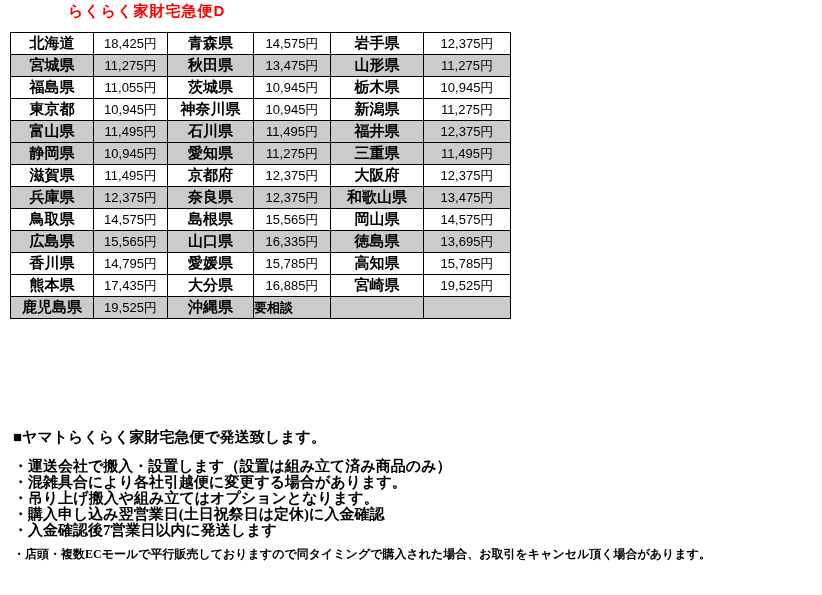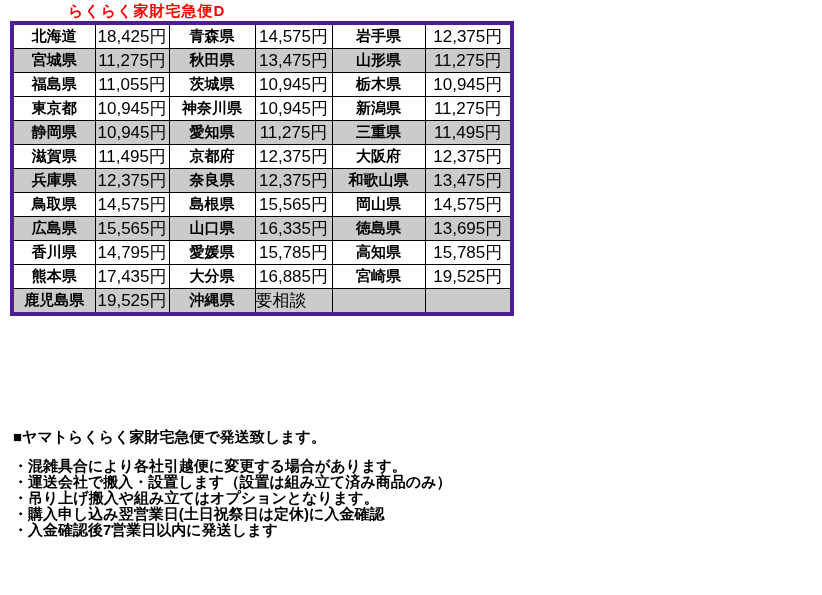--- a/index.html
+++ b/index.html
@@ -26,62 +26,64 @@
     font-weight: bold;
     color: #ff0000;
     white-space: nowrap;
     letter-spacing: 1px;
   }
 
   
   table.fee {
     position: absolute;
     left: 10px;
-    top: 21px;
+    top: 32px;
     border-collapse: collapse;
     table-layout: fixed;
-    border: 4px solid #4c1d95;
+    border: 1px solid #4c1d95;
   }
   table.fee td {
     border: 1px solid #000000;
     height: 21px;
     padding: 0;
     text-align: center;
     vertical-align: middle;
     white-space: nowrap;
     overflow: hidden;
     background: #ffffff;
   }
   table.fee tr.alt td {
     background: #cbcbcb;
     text-align: center;
   }
   table.fee td.pref {
     font-weight: bold;
     font-size: 15px;
   }
   table.fee td.price {
-    font-size: 17px;
+    font-size: 13px;
   }
   table.fee td.price.note {
     text-align: left;
+    font-weight: bold;
   }
   col.c-pref1 { width: 83px; }
   col.c-price1 { width: 74px; }
   col.c-pref2 { width: 86px; }
   col.c-price2 { width: 77px; }
   col.c-pref3 { width: 93px; }
   col.c-price3 { width: 87px; }
 
   
   .notes {
     position: absolute;
     left: 13px;
     top: 428px;
     width: 800px;
+    font-family: Liberation Serif, serif;
   }
   .notes-heading {
     font-size: 15px;
     font-weight: bold;
     white-space: nowrap;
     margin-bottom: 11px;
   }
   .note-bullet {
     font-size: 15px;
     font-weight: bold;
@@ -138,20 +140,28 @@
         </tr>
         <tr>
           <td class="pref">東京都</td>
           <td class="price">10,945円</td>
           <td class="pref">神奈川県</td>
           <td class="price">10,945円</td>
           <td class="pref">新潟県</td>
           <td class="price">11,275円</td>
         </tr>
         <tr class="alt">
+          <td class="pref">富山県</td>
+          <td class="price">11,495円</td>
+          <td class="pref">石川県</td>
+          <td class="price">11,495円</td>
+          <td class="pref">福井県</td>
+          <td class="price">12,375円</td>
+        </tr>
+        <tr class="alt">
           <td class="pref">静岡県</td>
           <td class="price">10,945円</td>
           <td class="pref">愛知県</td>
           <td class="price">11,275円</td>
           <td class="pref">三重県</td>
           <td class="price">11,495円</td>
         </tr>
         <tr>
           <td class="pref">滋賀県</td>
           <td class="price">11,495円</td>
@@ -206,20 +216,21 @@
           <td class="pref">沖縄県</td>
           <td class="price note">要相談</td>
           <td class="pref"></td>
           <td class="price"></td>
         </tr>
       </tbody>
   </table>
 
   <div class="notes">
     <div class="notes-heading">■ヤマトらくらく家財宅急便で発送致します。</div>
+    <div class="note-bullet">・運送会社で搬入・設置します（設置は組み立て済み商品のみ）</div>
     <div class="note-bullet">・混雑具合により各社引越便に変更する場合があります。</div>
-    <div class="note-bullet">・運送会社で搬入・設置します（設置は組み立て済み商品のみ）</div>
     <div class="note-bullet">・吊り上げ搬入や組み立てはオプションとなります。</div>
     <div class="note-bullet">・購入申し込み翌営業日(土日祝祭日は定休)に入金確認</div>
     <div class="note-bullet">・入金確認後7営業日以内に発送します</div>
+    <div class="notes-footnote">・店頭・複数ECモールで平行販売しておりますので同タイミングで購入された場合、お取引をキャンセル頂く場合があります。</div>
   </div>
 
 </div>
 
 </body></html>

